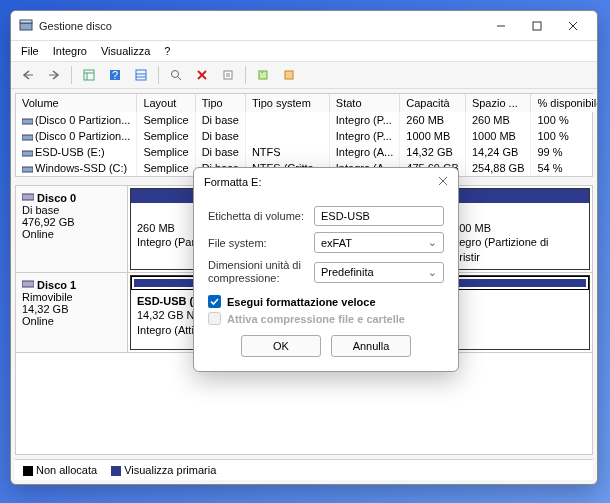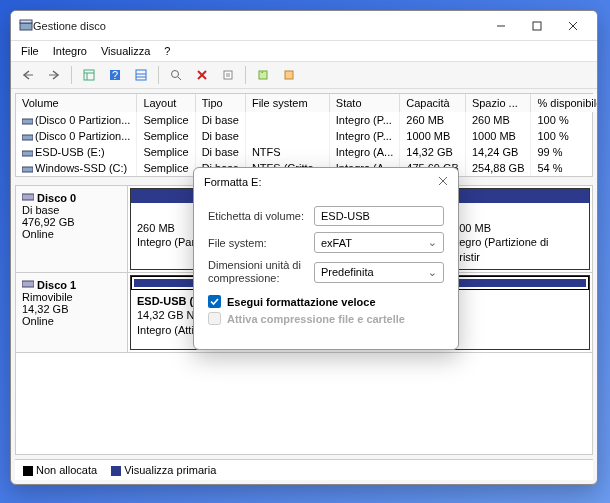--- a/index.html
+++ b/index.html
@@ -1,19 +1,19 @@
 <!DOCTYPE html>
 <html><head>
 <meta charset="utf-8">
 <style>
 * { box-sizing: border-box; font-family: "Segoe UI", Tahoma, sans-serif; font-size: 11px; }
 body { margin: 0; background: linear-gradient(135deg, #2a5fd8 0%, #4a7de8 50%, #6b9bf0 100%); width: 610px; height: 503px; padding: 10px 12px 18px 10px; }
 .window { background: #f6f6f6; border: 1px solid #888; border-radius: 6px; width: 100%; height: 100%; display: flex; flex-direction: column; overflow: hidden; box-shadow: 0 8px 24px rgba(0,0,0,0.25); }
 .titlebar { display: flex; align-items: center; height: 30px; padding: 0 6px 0 8px; background: #fff; border-bottom: 1px solid #e0e0e0; }
-.titlebar .title { flex: 1; color: #222; }
+.titlebar .title { flex: 1; margin-left: 6px; color: #222; }
 .titlebar .winbtn { width: 36px; height: 28px; display: flex; align-items: center; justify-content: center; color: #333; }
 .menubar { display: flex; gap: 14px; padding: 4px 10px; background: #fff; border-bottom: 1px solid #e0e0e0; }
 .toolbar { display: flex; align-items: center; gap: 4px; padding: 3px 6px; background: #f6f6f6; border-bottom: 1px solid #ddd; }
 .toolbar .tbtn { width: 22px; height: 20px; display: flex; align-items: center; justify-content: center; border: 1px solid transparent; }
 .toolbar .sep { width: 1px; height: 18px; background: #ccc; margin: 0 2px; }
 .listview { background: #fff; border: 1px solid #ccc; margin: 4px; }
 .listview table { width: 100%; border-collapse: collapse; }
 .listview th { text-align: left; font-weight: normal; padding: 3px 6px; border-right: 1px solid #ddd; background: #fafafa; white-space: nowrap; }
 .listview td { padding: 2px 6px; border-right: 1px solid #f0f0f0; white-space: nowrap; }
 .diskpane { background: #fff; border: 1px solid #ccc; margin: 4px; flex: 1; overflow: auto; }
@@ -147,21 +147,21 @@
       </div>
   </div>
 
   <div class="listview">
     <table>
       <thead>
           <tr>
         <th style="width:105px">Volume</th>
         <th style="width:60px">Layout</th>
         <th style="width:55px">Tipo</th>
-        <th style="width:72px">File system</th>
+        <th style="width:72px">Tipo system</th>
         <th style="width:62px">Stato</th>
         <th style="width:62px">Capacità</th>
         <th style="width:62px">Spazio ...</th>
         <th>% disponibile</th>
       </tr>
         </thead>
       <tbody id="volbody">
           <tr>
             <td><svg width="11" height="9" style="vertical-align:middle;margin-right:2px">
                 <rect x="0" y="2" width="11" height="5" fill="#8aa9c9" stroke="#446"></rect>
@@ -303,14 +303,18 @@
           </svg>
         <span>Esegui formattazione veloce</span>
       </div>
       <div class="cb disabled">
         <svg width="13" height="13">
             <rect x="0.5" y="0.5" width="12" height="12" rx="2" fill="#f2f2f2" stroke="#ccc"></rect>
           </svg>
         <span>Attiva compressione file e cartelle</span>
       </div>
     </div>
+    <div class="btns">
+      <div class="btn">OK</div>
+      <div class="btn">Annulla</div>
+    </div>
   </div>
 </div>
 
 </body></html>

